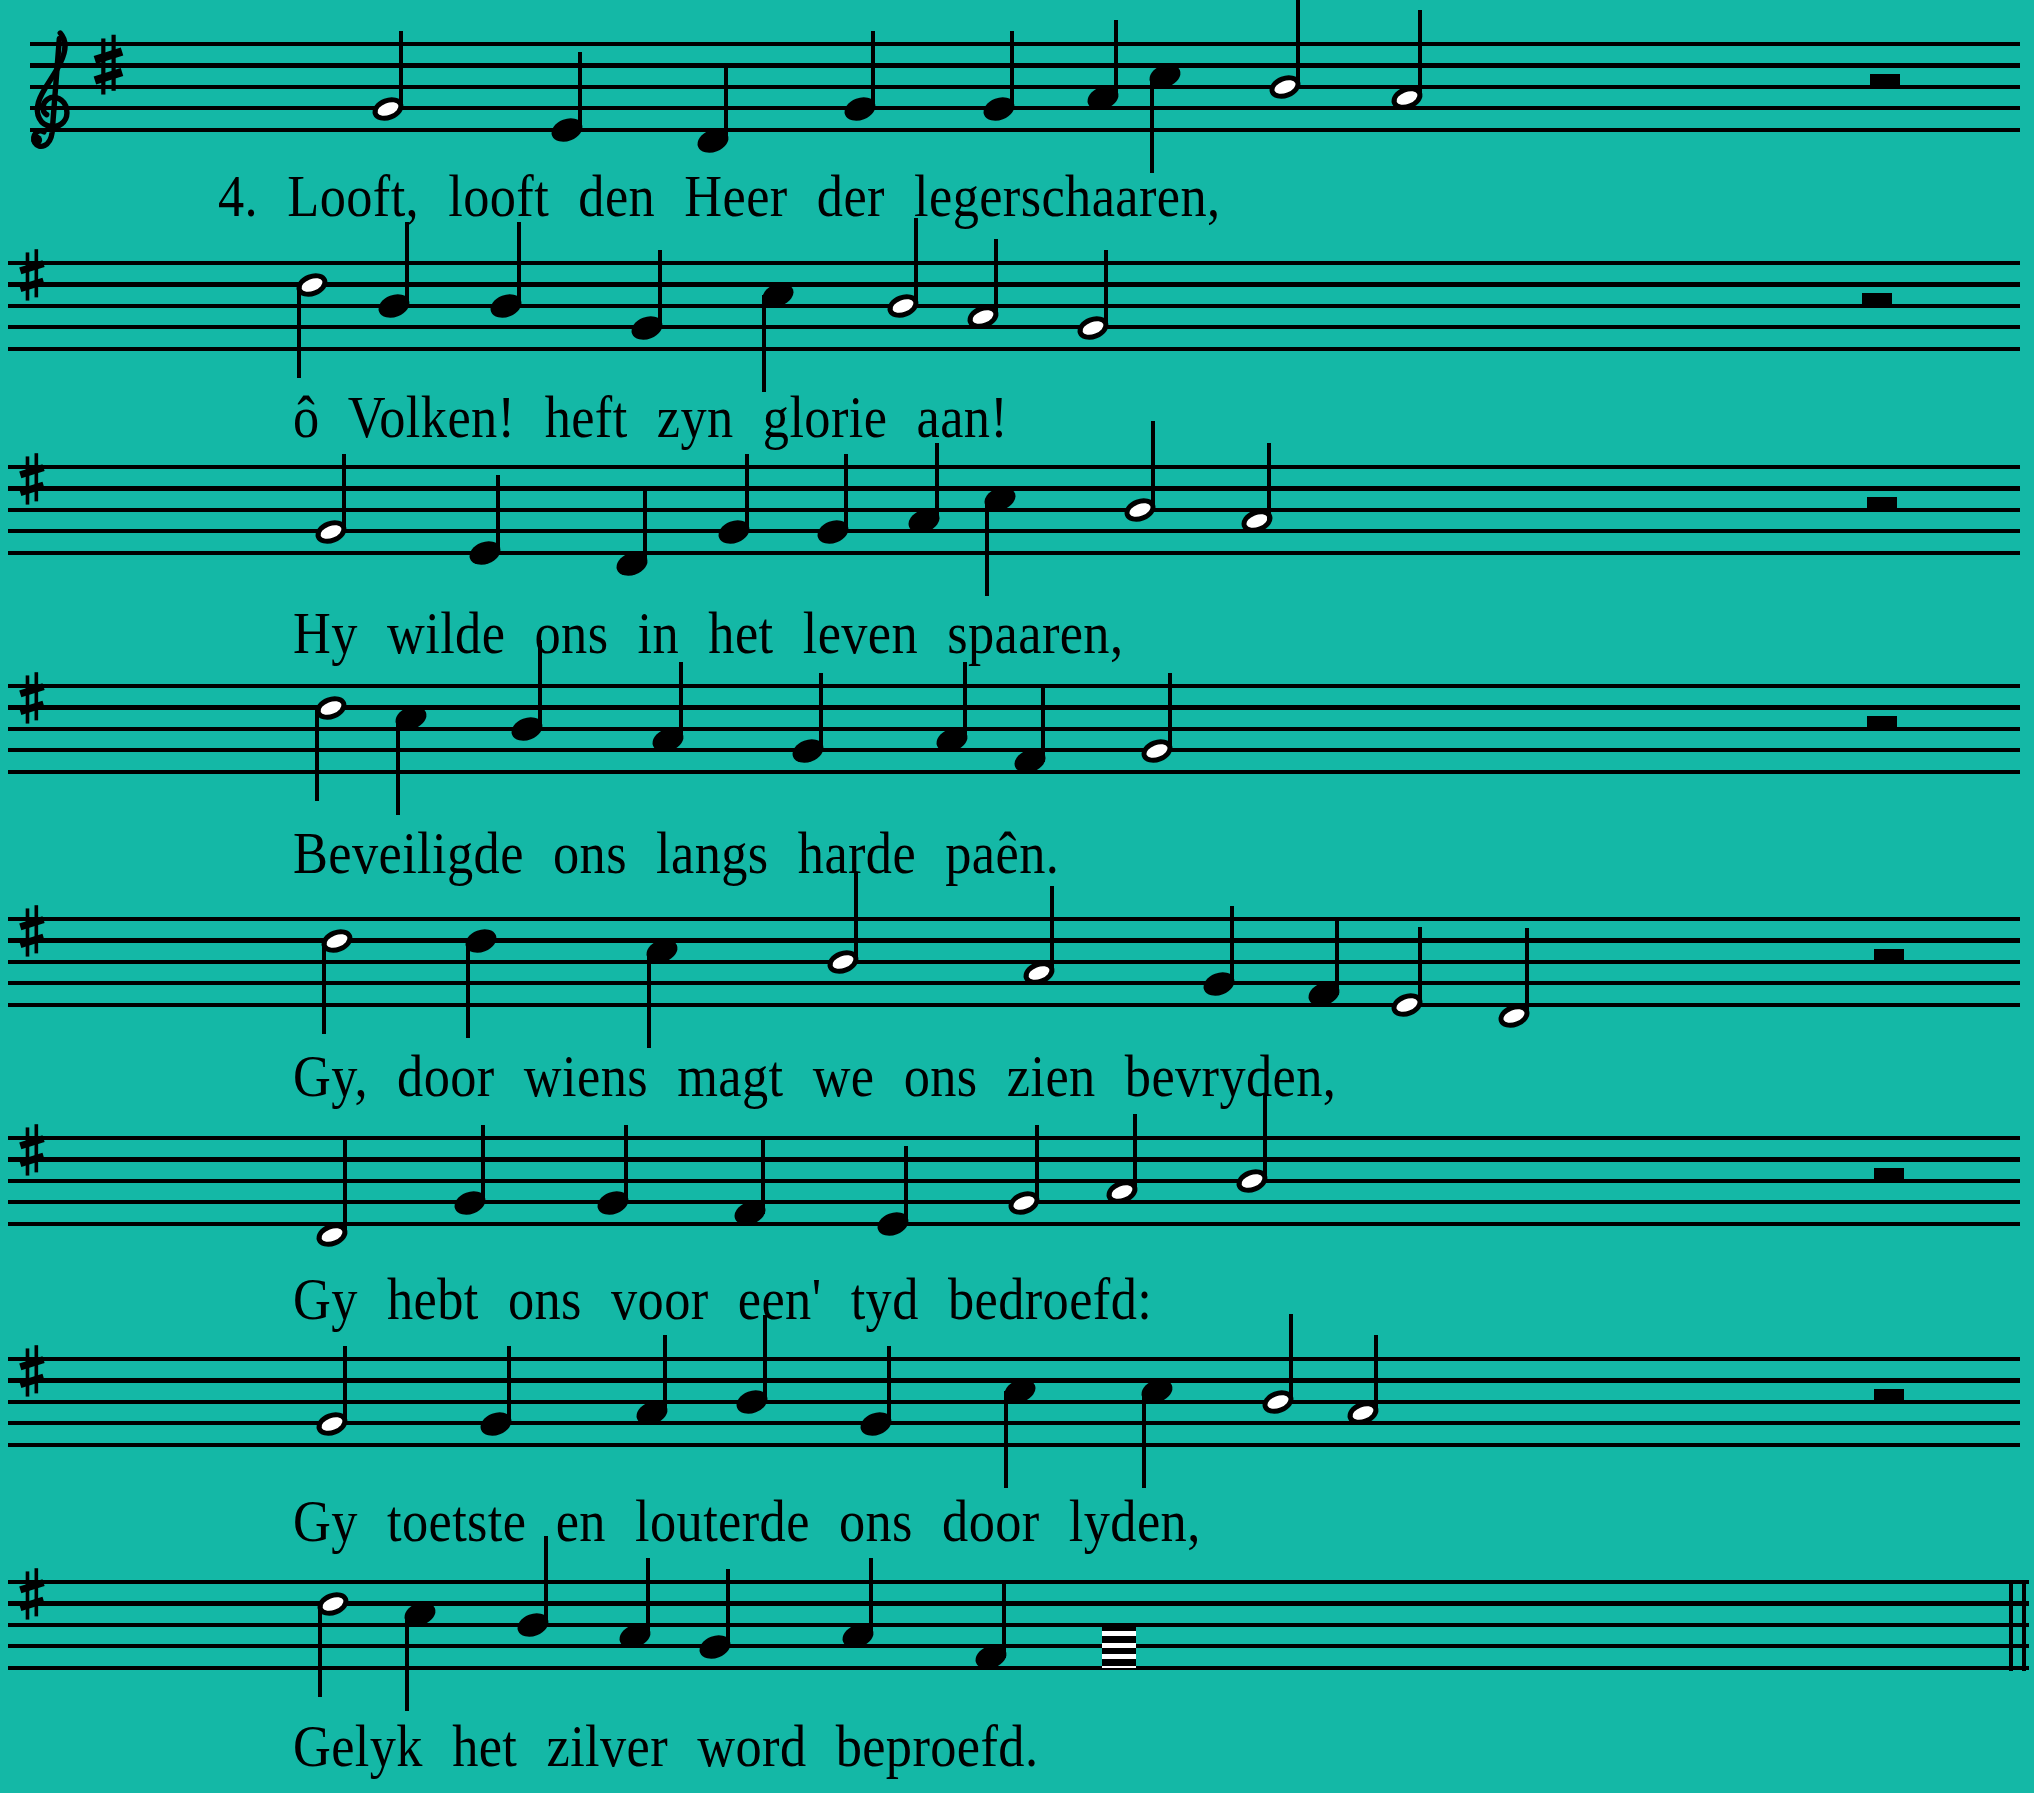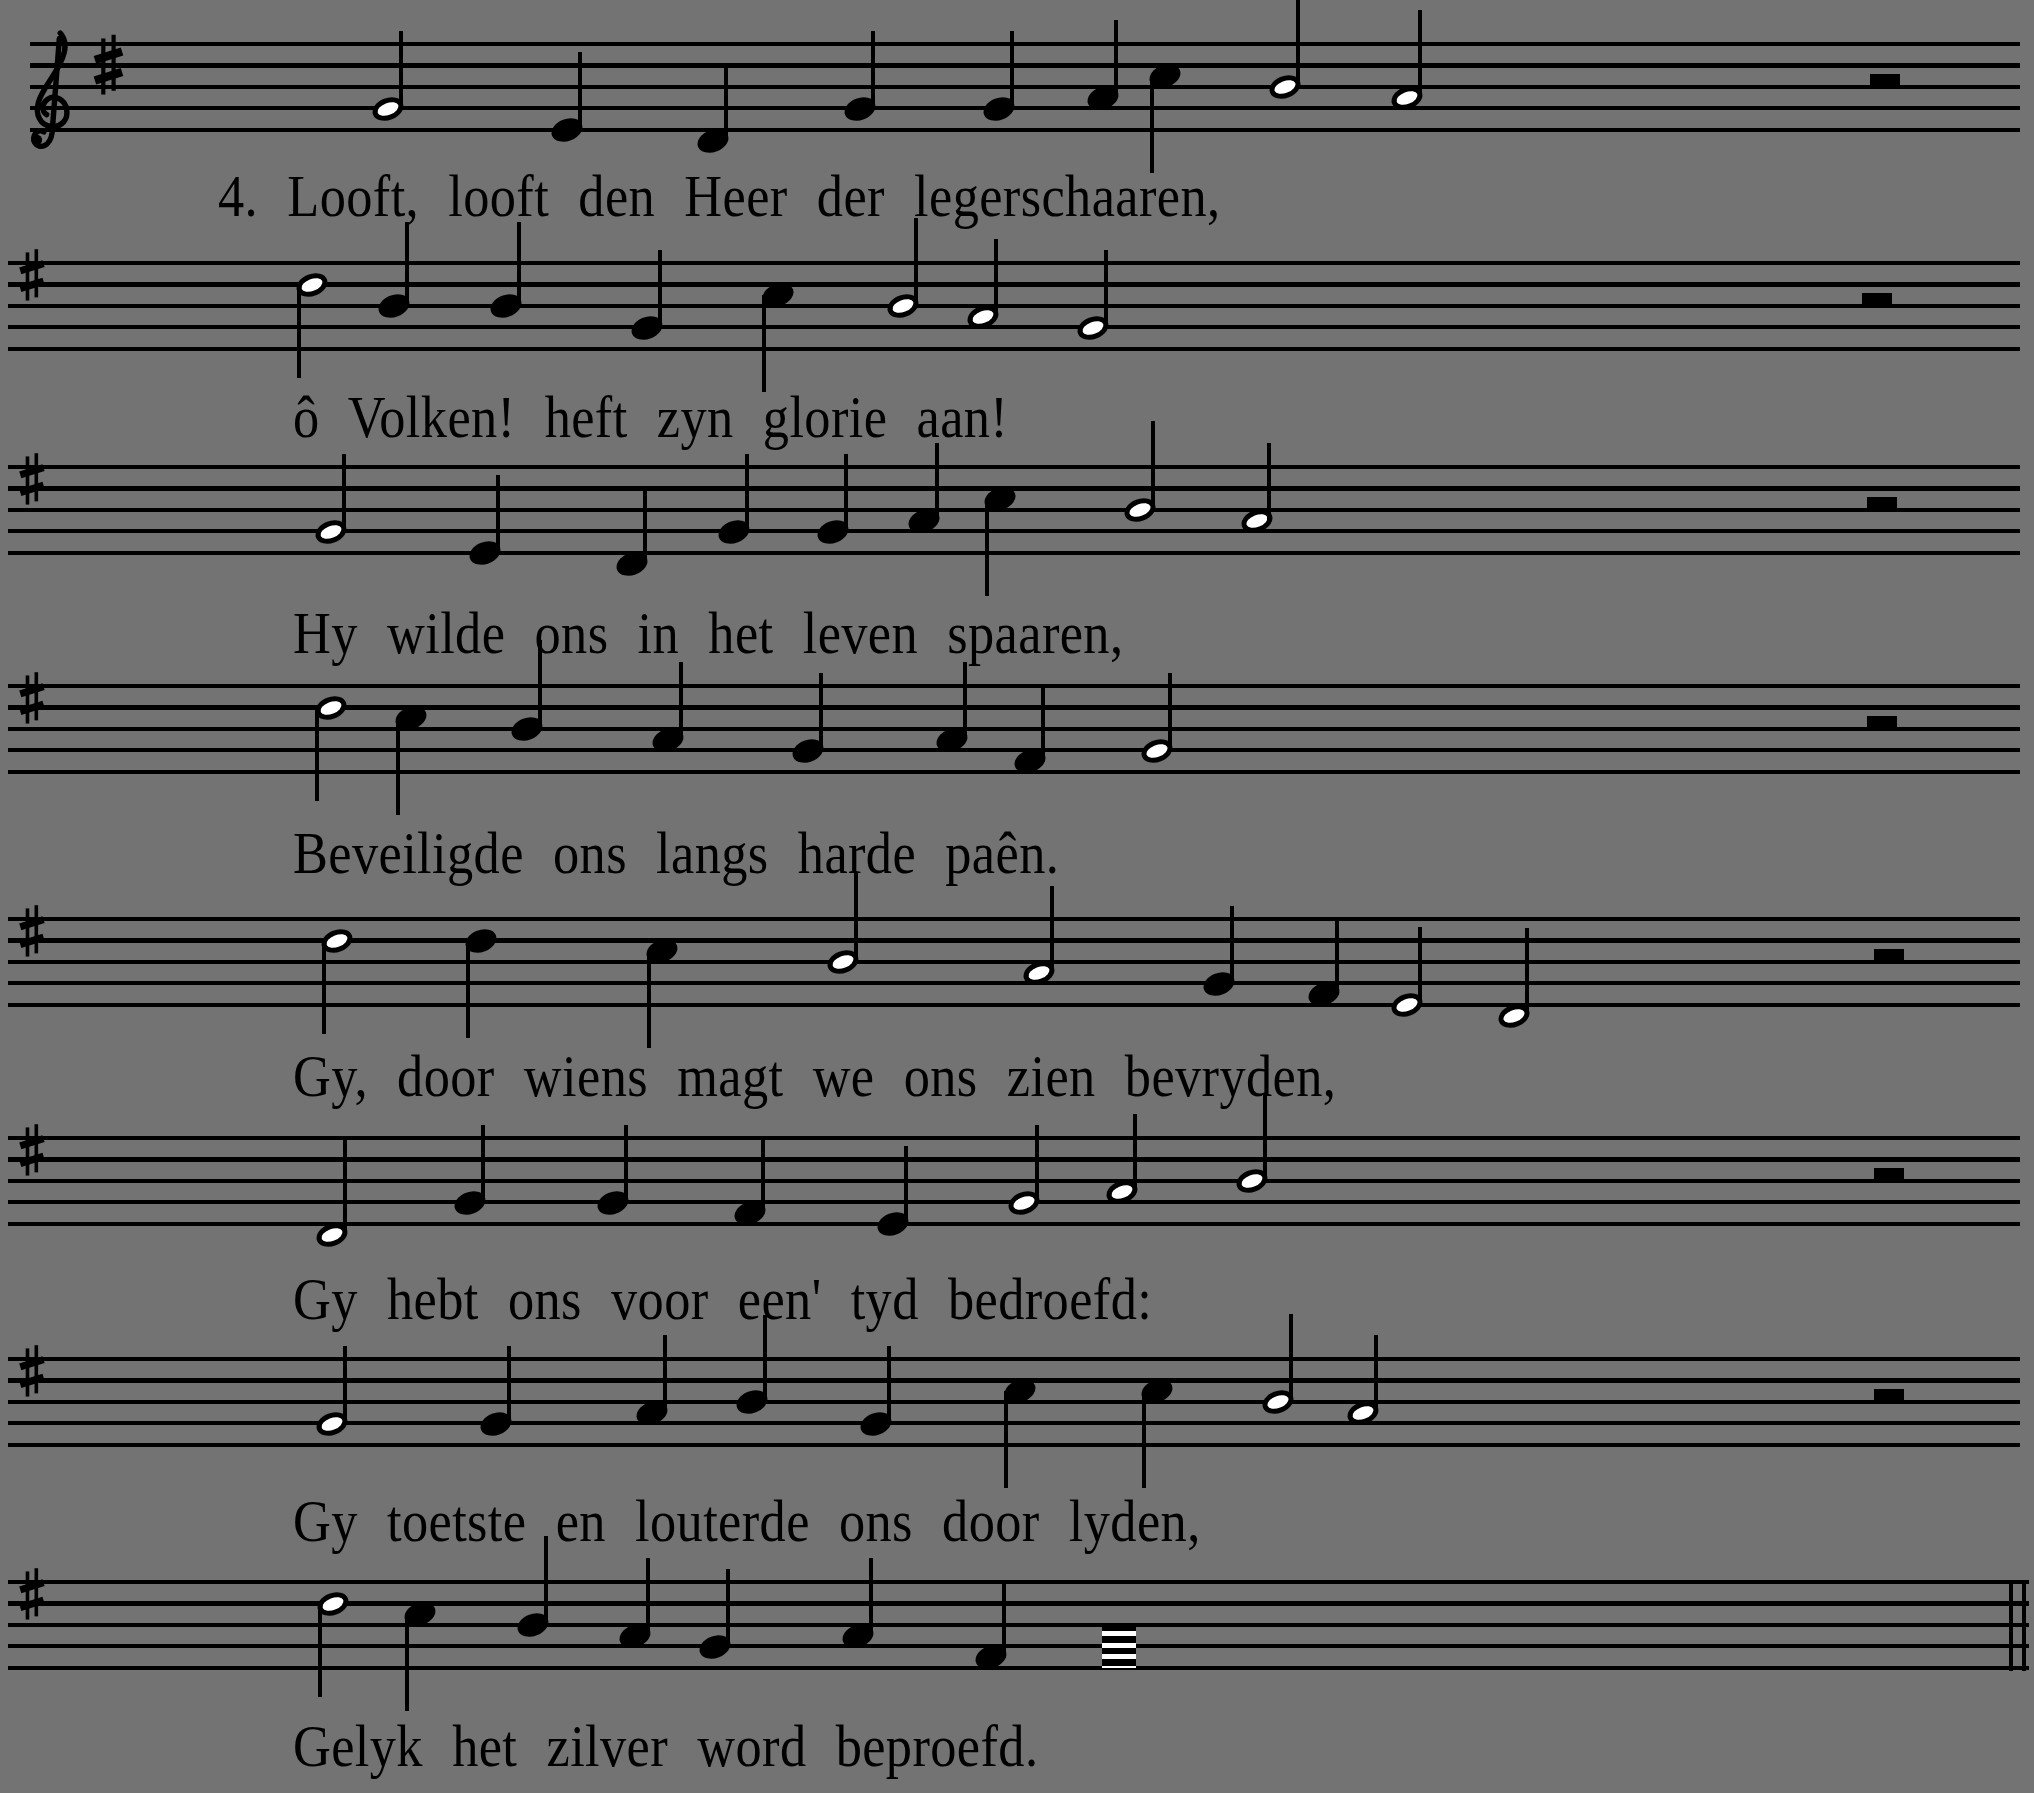--- a/index.html
+++ b/index.html
@@ -1,16 +1,16 @@
 <!DOCTYPE html>
 <html style="font-size:13.5px"><head>
 <meta charset="utf-8">
 <style>
   html,body{margin:0;padding:0;background:#fff;}
-  .page{position:relative;width:2034px;height:1794px;background:#737373;overflow:hidden;
+  .page{position:relative;width:2034px;height:1794px;background:#14b8a6;overflow:hidden;
         font-family:"Liberation Serif", serif;}
   .system{position:absolute;left:0;width:100%;height:0;}
   .staffline{position:absolute;height:4.2px;background:#000;}
   .notehead{position:absolute;width:32px;height:22px;border-radius:50%;
             transform:rotate(-21deg);box-sizing:border-box;}
   .notehead.quarter{background:#000;}
   .notehead.half{background:#fff;border:5.9px solid #000;}
   .stem{position:absolute;width:4.2px;background:#000;}
   .halfrest{position:absolute;width:30px;height:11.8px;background:#000;}
   .longa{position:absolute;width:34px;background:repeating-linear-gradient(#000 0 6.7px,#fff 6.7px 11.8px);}

